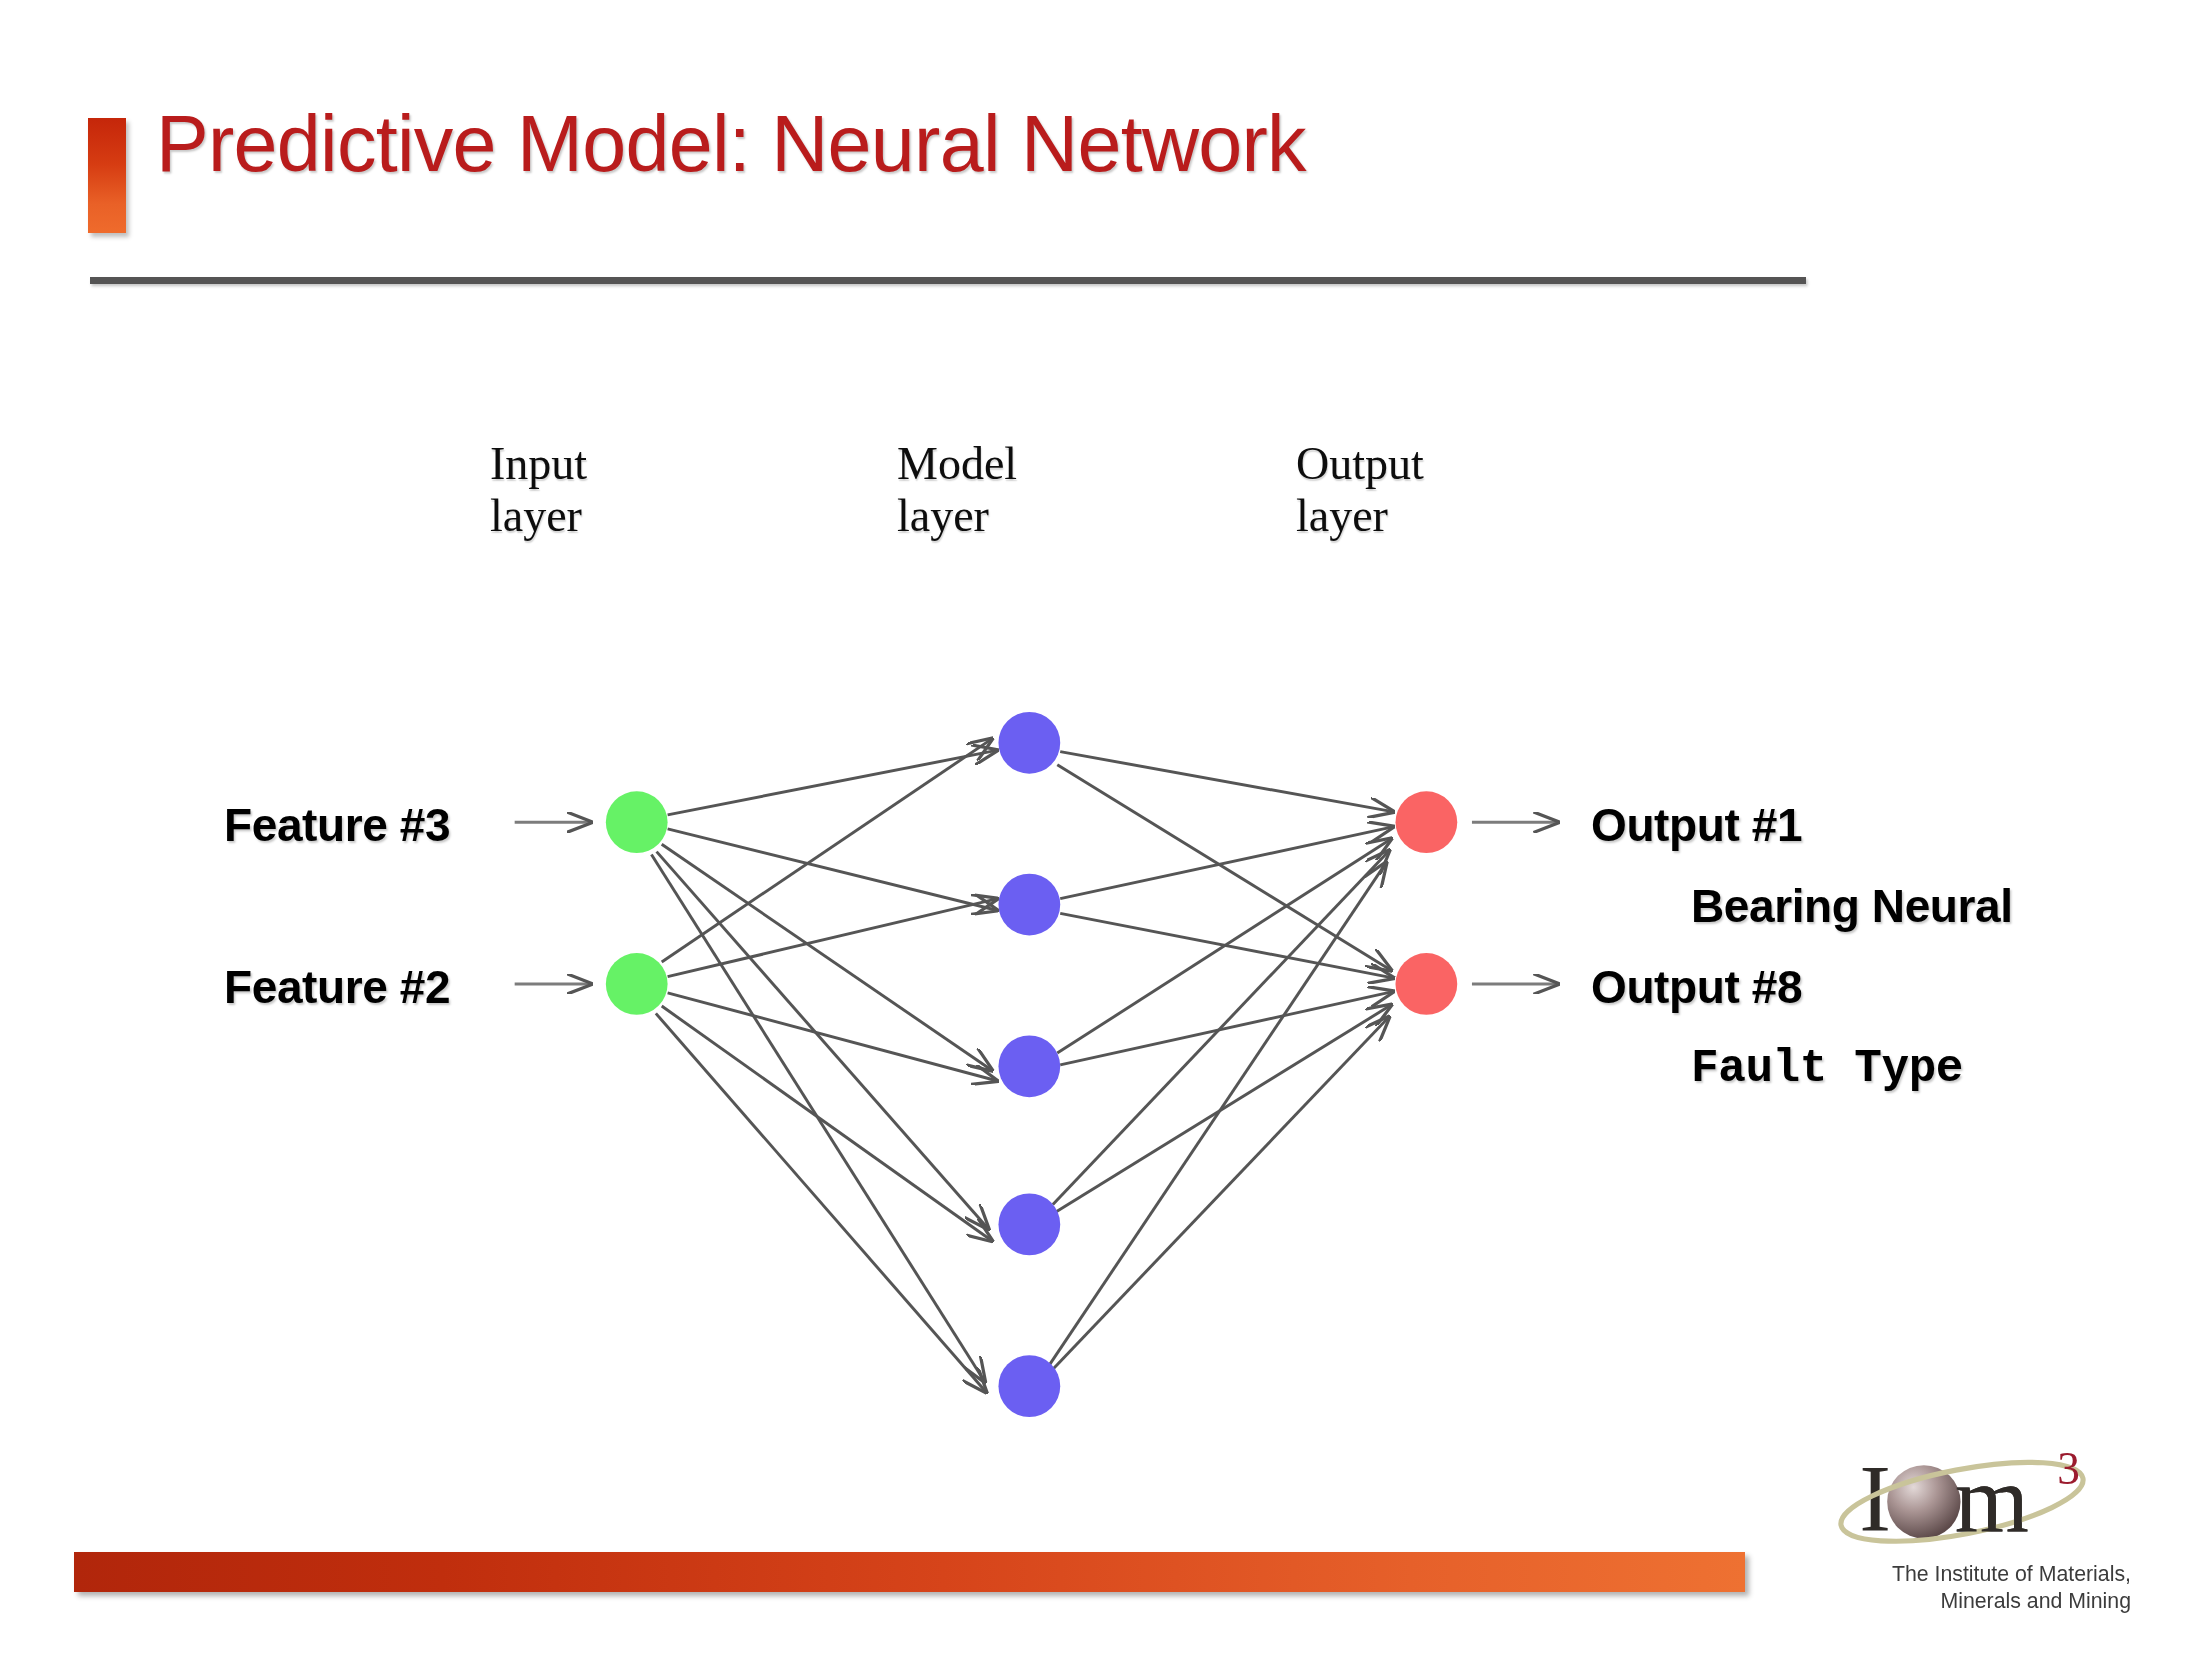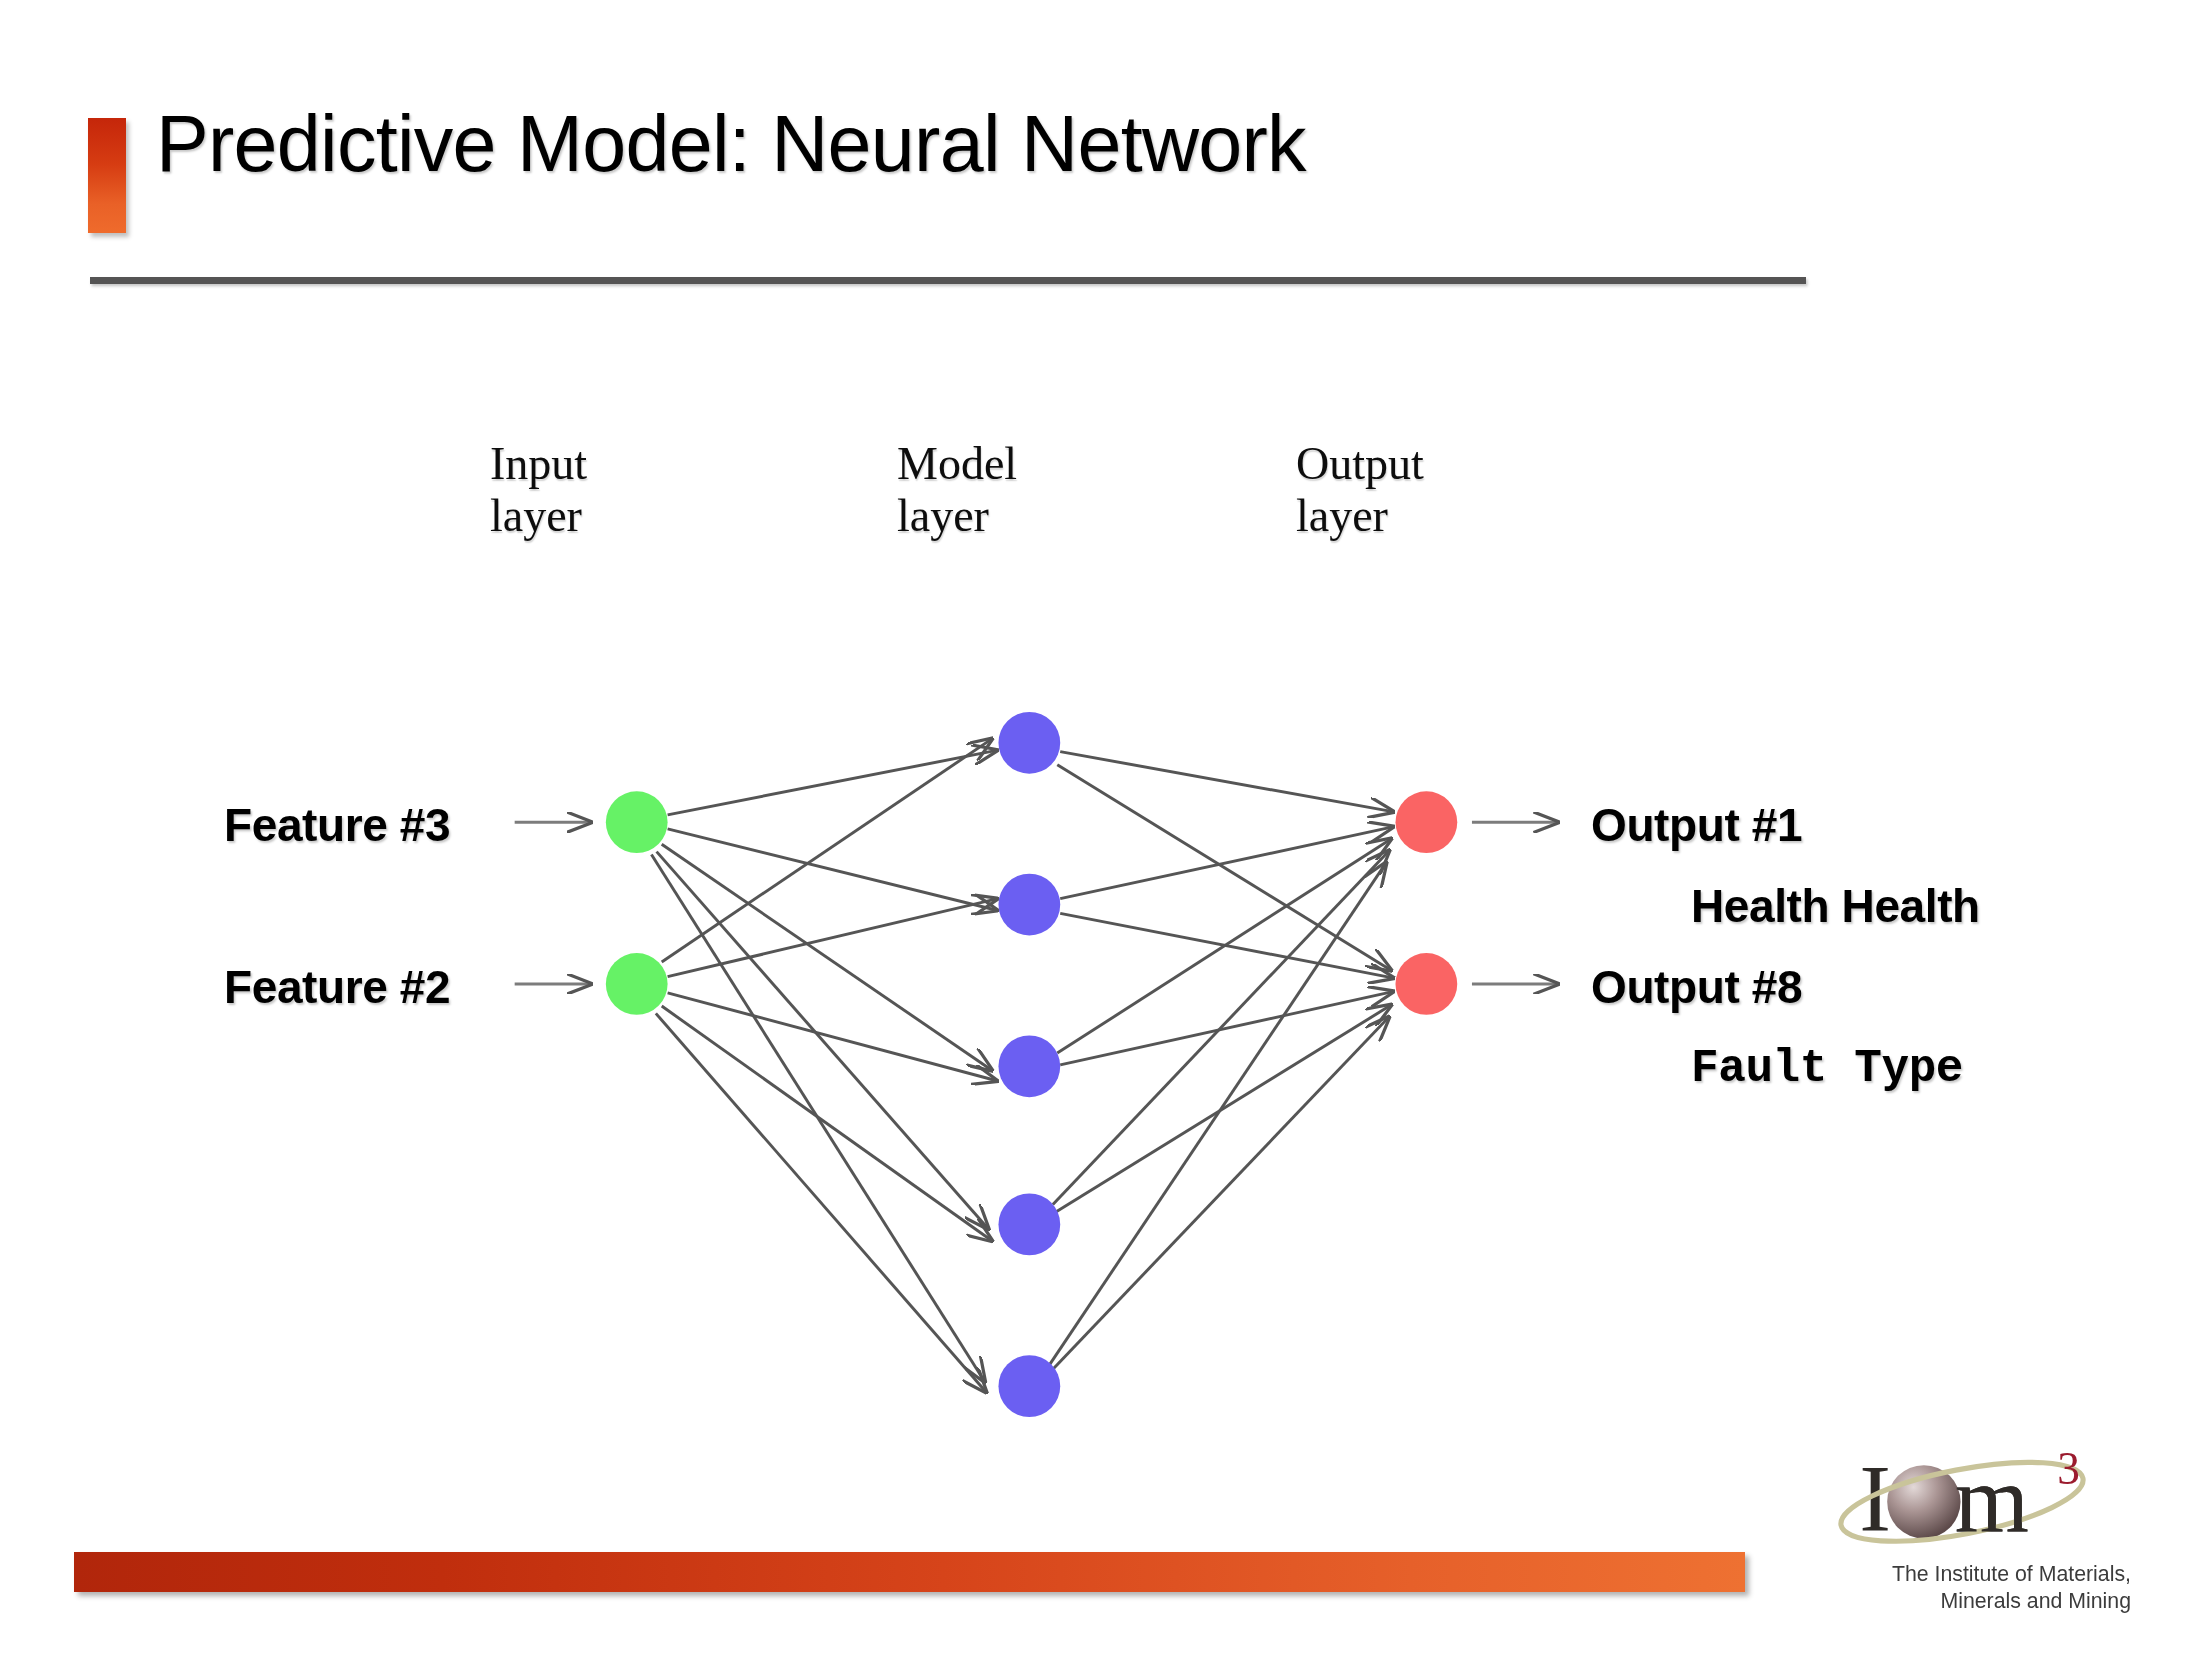--- a/index.html
+++ b/index.html
@@ -8,21 +8,21 @@
 
   
   #title-accent-bar{
     position:absolute;left:88px;top:118px;width:38px;height:115px;
     background:linear-gradient(180deg,#c5260a 0%,#d63c12 40%,#e96127 75%,#ef6b2c 100%);
     box-shadow:2.9px 3.7px 4.4px rgba(0,0,0,.25);
   }
   #page-title{
     position:absolute;left:156px;top:104px;
     font-size:79px;line-height:1.0;letter-spacing:-0.7px;
-    color:#000000;font-weight:400;white-space:nowrap;
+    color:#b91c1c;font-weight:400;white-space:nowrap;
     text-shadow:1.5px 2.2px 2.2px rgba(0,0,0,.22);
   }
   #title-divider{
     position:absolute;left:90px;top:277px;width:1716px;height:6.6px;
     background:#555454;box-shadow:1.5px 2.2px 2.9px rgba(0,0,0,.22);
   }
 
   
   #network-diagram{position:absolute;left:0;top:0;width:2205px;height:1654px;}
   .layer-label{
@@ -148,21 +148,21 @@
   </div>
   <div class="layer-label" id="layer-label-output">
     <div>Output</div>
     <div>layer</div>
   </div>
 
   <div class="io-label" id="feature-1-label">Feature #3</div>
   <div class="io-label" id="feature-2-label">Feature #2</div>
   <div class="io-label" id="output-1-label">Output #1</div>
   <div class="io-label" id="output-2-label">Output #8</div>
-  <div class="io-label" id="bearing-health-label">Health Health</div>
+  <div class="io-label" id="bearing-health-label">Bearing Neural</div>
   <div class="io-label" id="fault-type-label">Fault Type</div>
 </div>
 
 <div id="bottom-bar"></div>
 
 <div id="iom3-logo">
   <svg width="294" height="110" viewBox="0 0 400 150">
     <defs>
       <radialGradient id="sphereGrad" cx="36%" cy="30%" r="72%">
         <stop offset="0%" stop-color="#e3d9d8"></stop>

